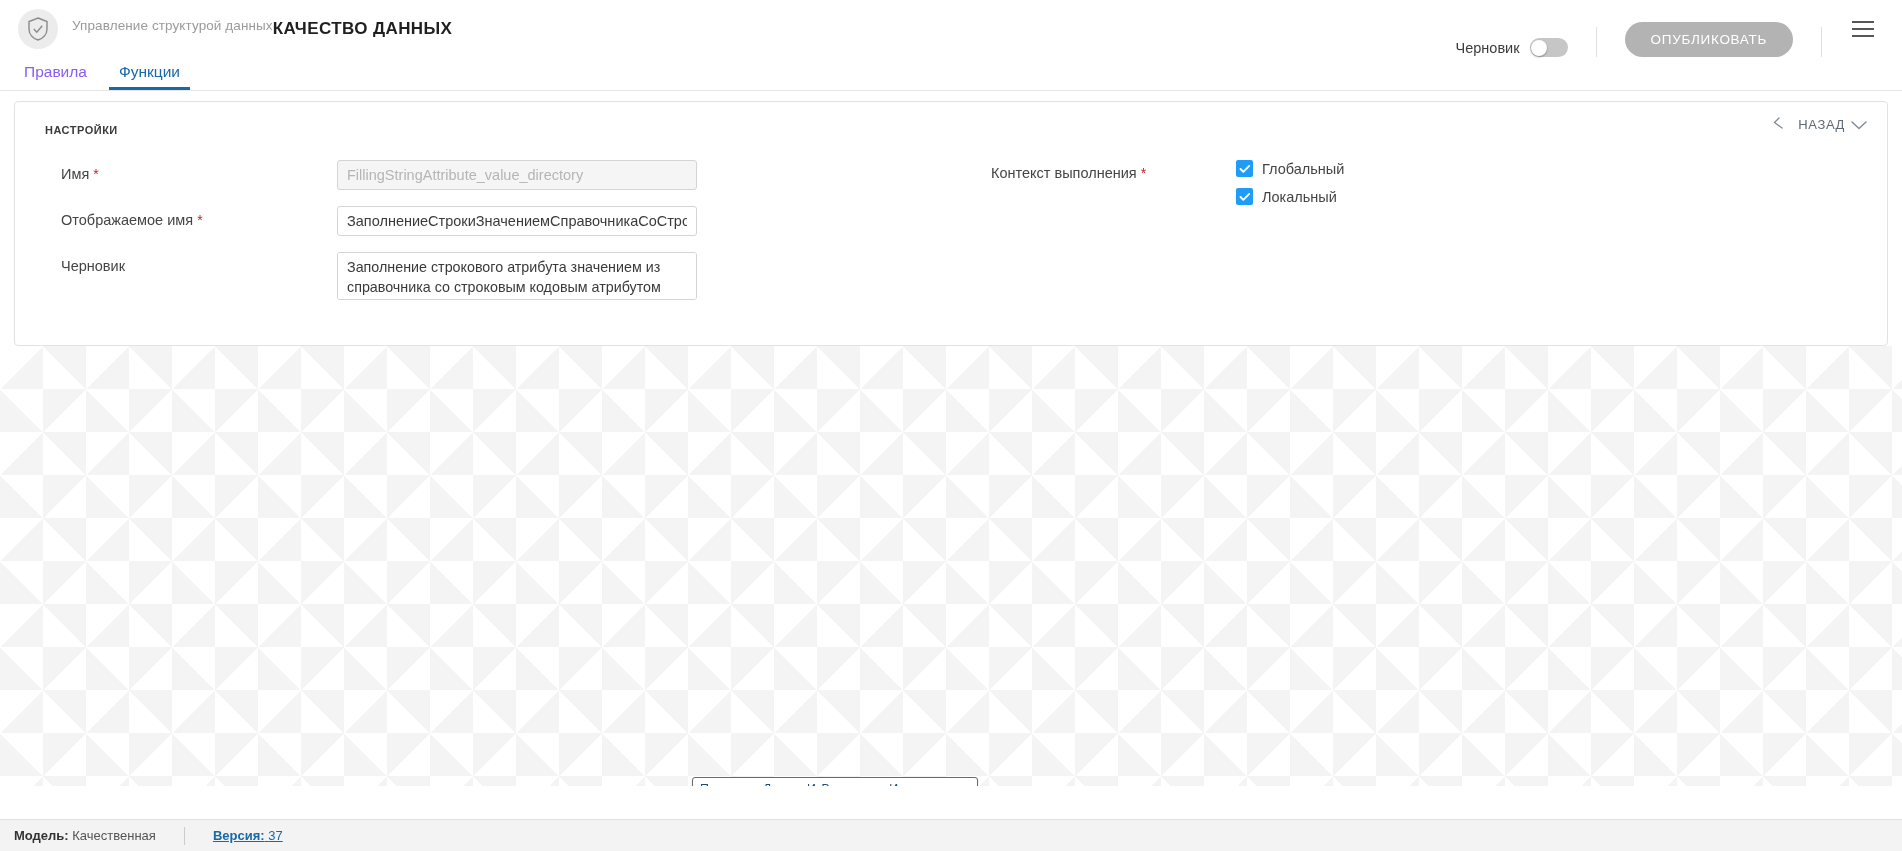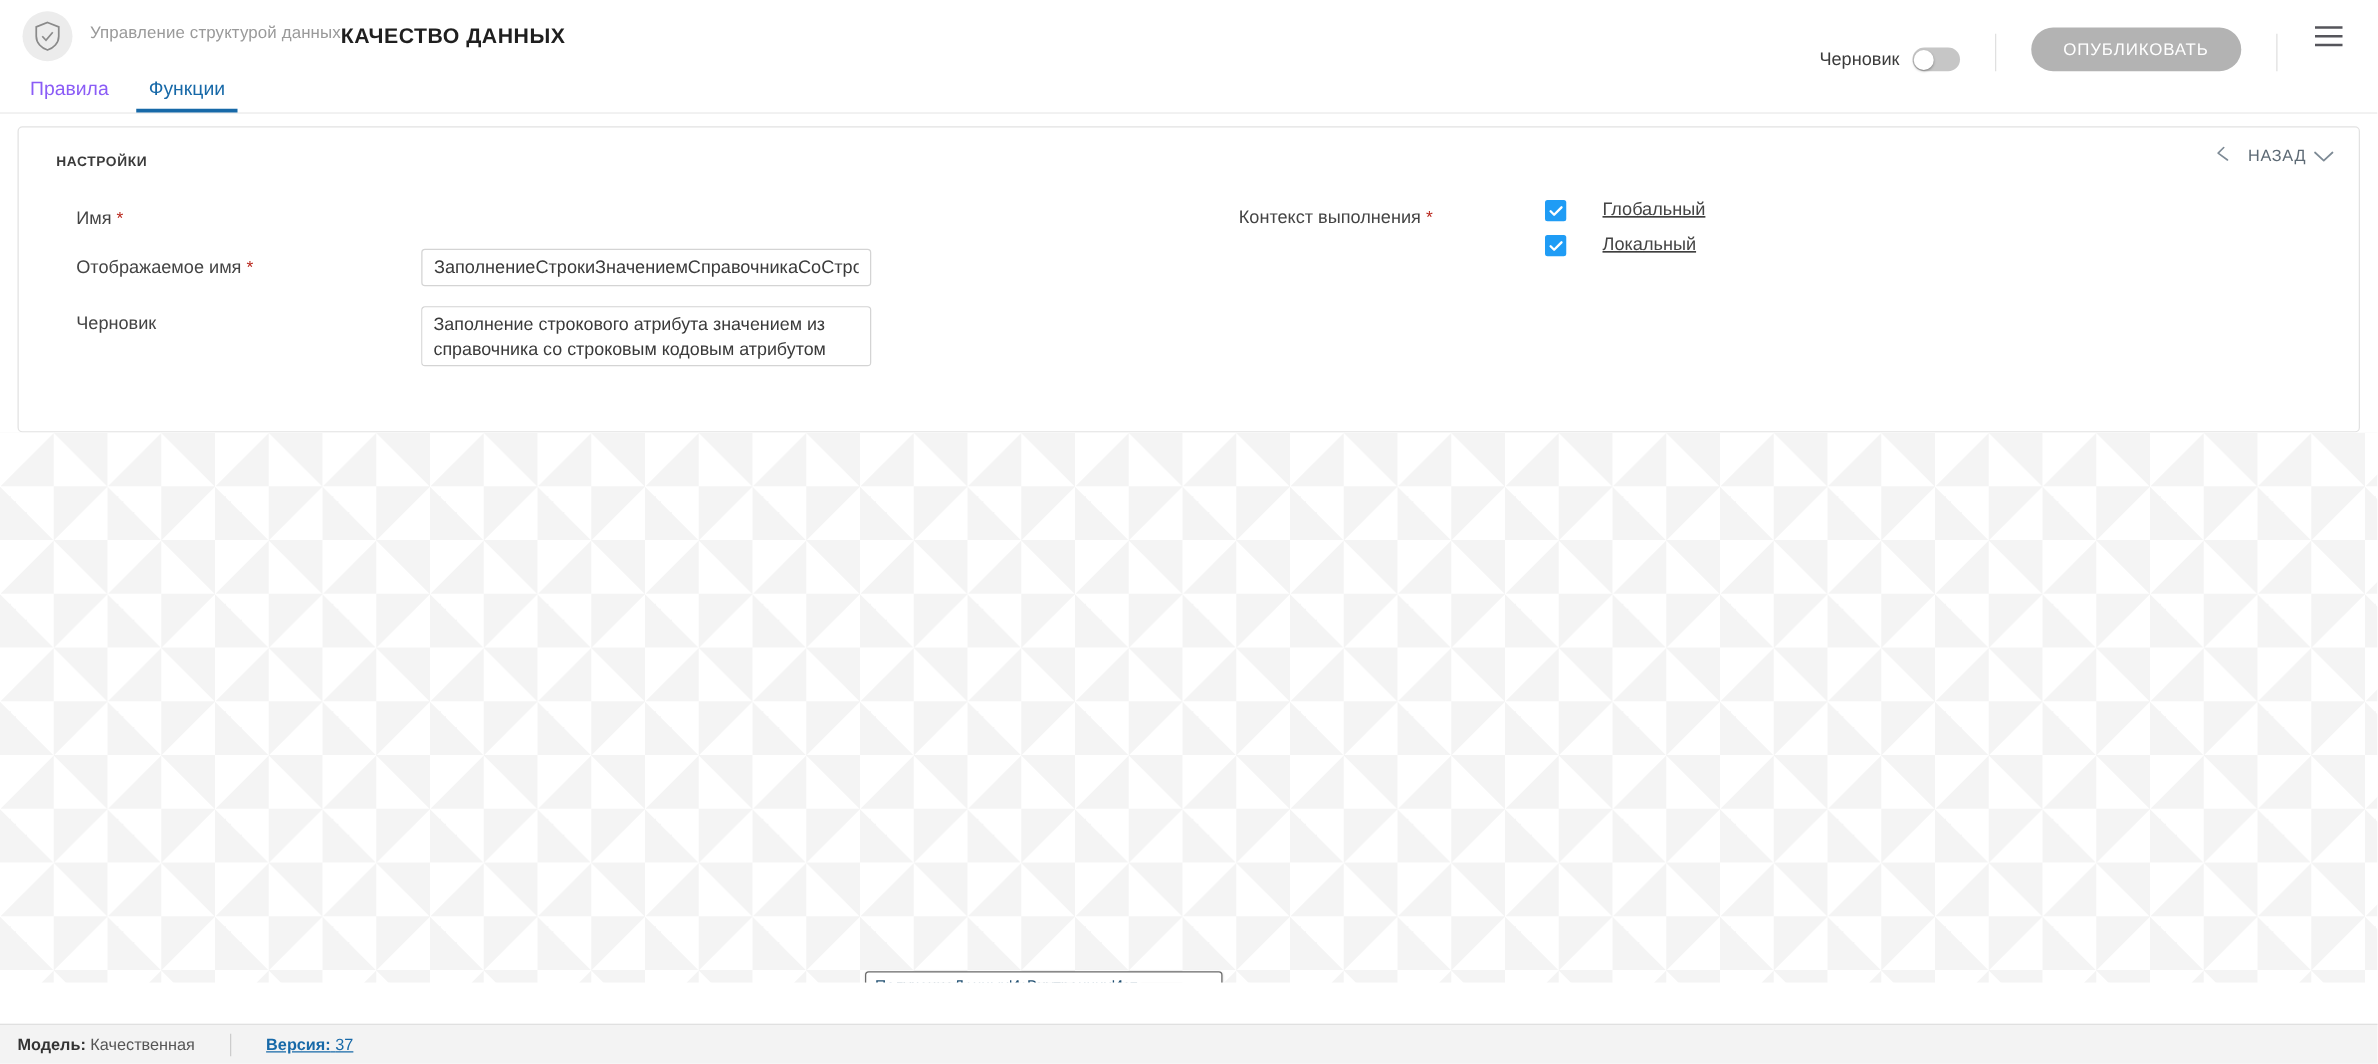--- a/index.html
+++ b/index.html
@@ -139,21 +139,21 @@
     width: 360px; height: 48px;
     border: 1px solid #d4d4d4; border-radius: 3px;
     font-size: 14.3px; color: #3a3a3a; line-height: 20px;
     padding: 4px 9px;
     font-family: "Liberation Sans", sans-serif;
     resize: none; outline: none;
   }
   .form-right { display: flex; padding-left: 270px; }
   .ctx-label { font-size: 14.5px; color: #444; padding-top: 5px; width: 240px; }
   .ctx-boxes { padding-left: 5px; }
-  .cbrow { display: flex; align-items: flex-start; gap: 29px; margin-bottom: 11px; cursor: pointer; text-decoration: underline; }
+  .cbrow { display: flex; align-items: center; gap: 9px; margin-bottom: 11px; cursor: pointer; }
   .cb {
     width: 17px; height: 17px; border-radius: 2px;
     background: #1f9cf5;
     display: flex; align-items: center; justify-content: center;
   }
   .cb svg { display: block; }
   .cb-label { font-size: 14.5px; color: #444; }
 
   
   .canvas {
@@ -258,20 +258,21 @@
       </div>
     </div>
 
     <div class="form-grid">
       <div class="form-left">
         <div class="row">
           <div class="row-label">
             <span>Имя</span>
             <span class="req">*</span>
           </div>
+          <input class="inp disabled" readonly="" value="FillingStringAttribute_value_directory" style="">
         </div>
 
         <div class="row">
           <div class="row-label">
             <span>Отображаемое имя</span>
             <span class="req">*</span>
           </div>
           <input class="inp" value="ЗаполнениеСтрокиЗначениемСправочникаСоСтро..." style="">
         </div>
 

